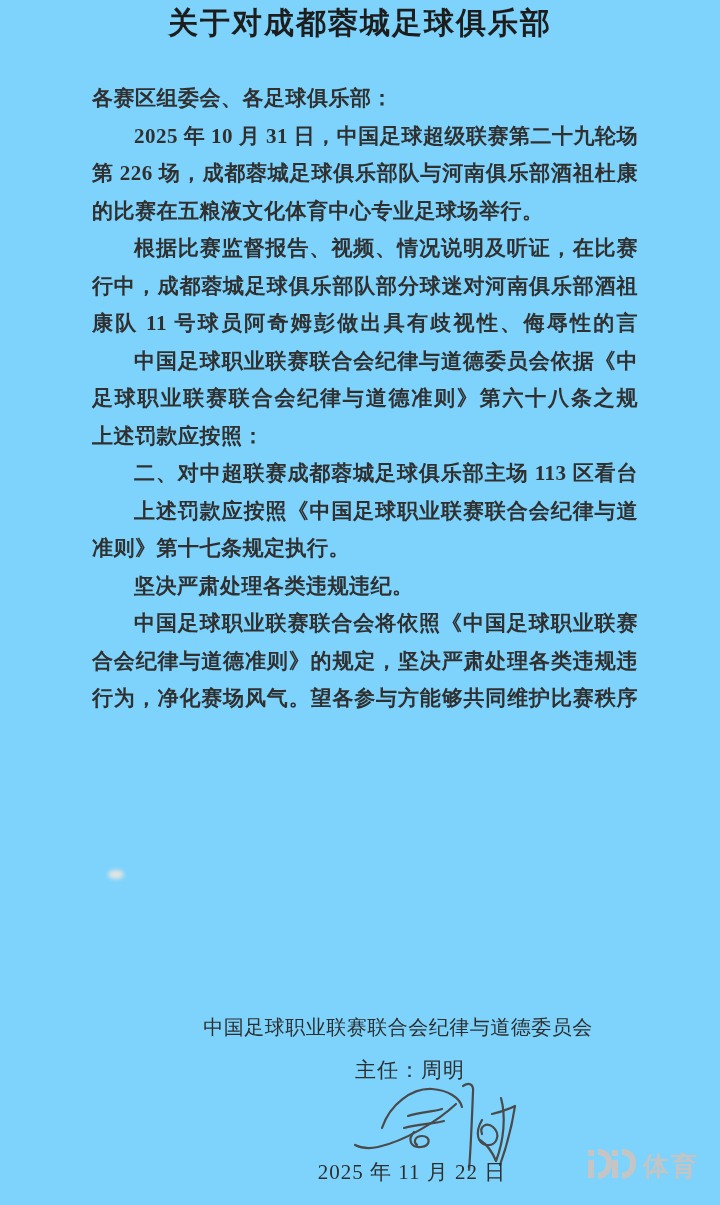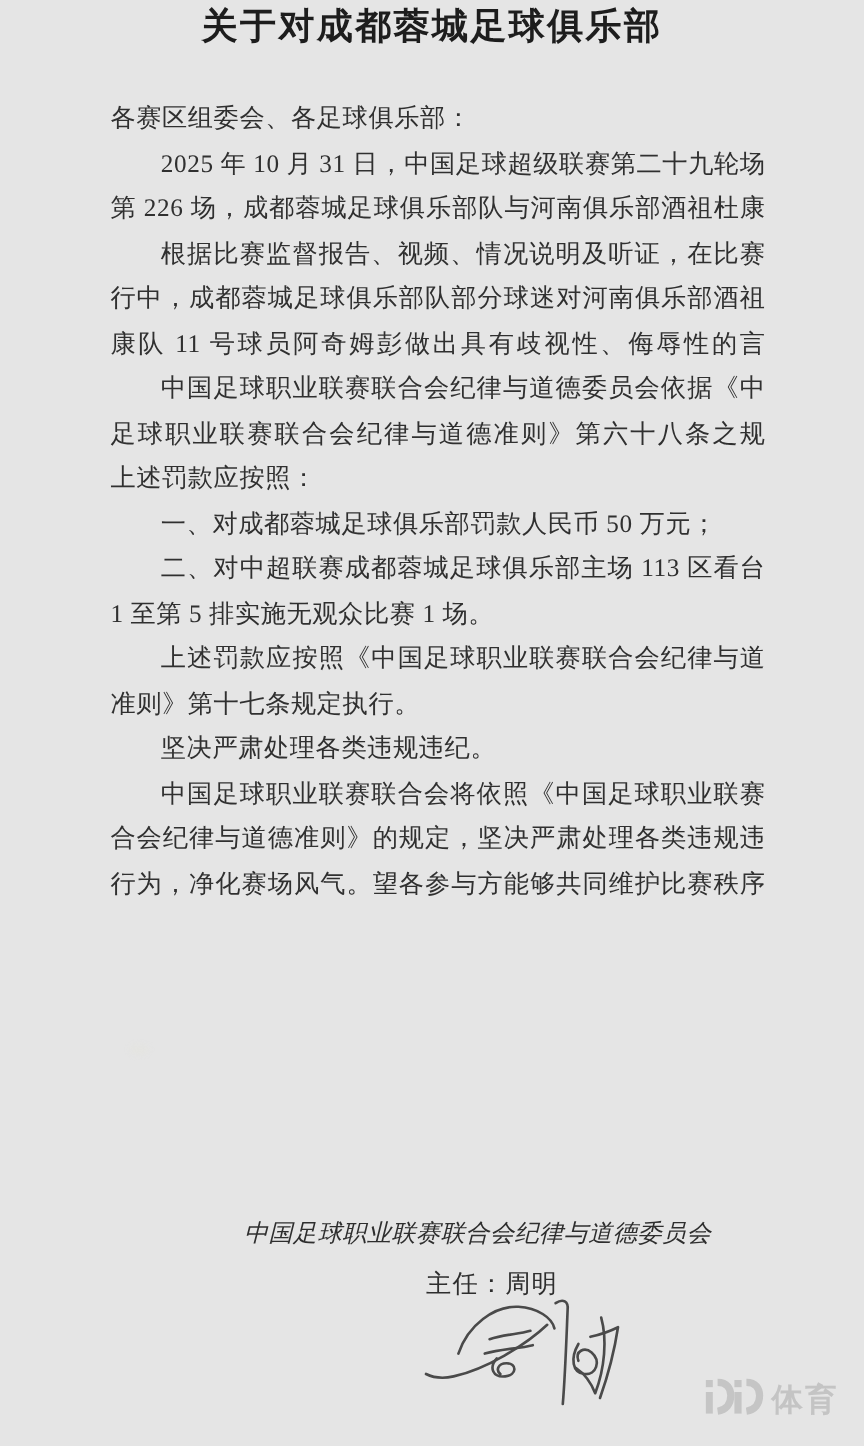--- a/index.html
+++ b/index.html
@@ -1,42 +1,43 @@
 <!DOCTYPE html>
 <html><head>
 <meta charset="utf-8">
 <style>
   html,body { margin:0; padding:0; }
   .paper {
     position:relative;
     width:720px; height:1205px;
-    background:#e5e5e5;
+    background:#7dd3fc;
     overflow:hidden;
     font-family:"Liberation Serif","DejaVu Serif",serif;
   }
   .doc-title {
     position:absolute; top:4px; left:0; width:720px;
     text-align:center;
     font-size:30px; line-height:38px; font-weight:bold;
     color:#1d1d1d; letter-spacing:2px;
   }
   .body-lines {
     position:absolute; top:80px; left:92px; width:546px;
     font-size:21px; color:#303030;
   }
   .line {
     height:37.5px; line-height:37.5px;
     letter-spacing:0.5px;
     overflow:hidden;
+    font-weight:bold;
   }
   .line.fill { text-align:justify; text-align-last:justify; }
   .line.indent { padding-left:42px; }
   .sig-committee {
     position:absolute; top:1014px; left:398px; transform:translateX(-50%);
-    white-space:nowrap; font-size:20px; letter-spacing:0.5px; color:#2e2e2e;font-style:italic;
+    white-space:nowrap; font-size:20px; letter-spacing:0.5px; color:#2e2e2e;
   }
   .sig-chief {
     position:absolute; top:1056px; left:410px; transform:translateX(-50%);
     white-space:nowrap; font-size:21px; letter-spacing:1px; color:#2e2e2e;text-align:right;
   }
   .sig-date {
     position:absolute; top:1158px; left:412px; transform:translateX(-50%);
     white-space:nowrap; font-size:21px; letter-spacing:1px; color:#2e2e2e;
   }
   .sig-svg { position:absolute; top:1076px; left:350px; }
@@ -52,29 +53,28 @@
 <div class="paper">
 
   <div class="doc-title">
     <div>关于对成都蓉城足球俱乐部</div>
   </div>
 
   <div class="body-lines">
       <div class="line">各赛区组委会、各足球俱乐部：</div>
       <div class="line fill indent">2025 年 10 月 31 日，中国足球超级联赛第二十九轮场序</div>
       <div class="line fill">第 226 场，成都蓉城足球俱乐部队与河南俱乐部酒祖杜康队</div>
+      <div class="line">的比赛在五粮液文化体育中心专业足球场举行。</div>
       <div class="line fill indent">根据比赛监督报告、视频、情况说明及听证，在比赛进</div>
       <div class="line fill">行中，成都蓉城足球俱乐部队部分球迷对河南俱乐部酒祖杜</div>
       <div class="line fill">康队 11 号球员阿奇姆彭做出具有歧视性、侮辱性的言行，</div>
       <div class="line fill indent">中国足球职业联赛联合会纪律与道德委员会依据《中国</div>
       <div class="line fill">足球职业联赛联合会纪律与道德准则》第六十八条之规定，</div>
       <div class="line">上述罚款应按照：</div>
-      <div class="line indent">一、对成都蓉城足球俱乐部罚款人民币 50 万元；</div>
       <div class="line fill indent">二、对中超联赛成都蓉城足球俱乐部主场 113 区看台第</div>
-      <div class="line">1 至第 5 排实施无观众比赛 1 场。</div>
       <div class="line fill indent">上述罚款应按照《中国足球职业联赛联合会纪律与道德</div>
       <div class="line">准则》第十七条规定执行。</div>
       <div class="line indent">坚决严肃处理各类违规违纪。</div>
       <div class="line fill indent">中国足球职业联赛联合会将依照《中国足球职业联赛联</div>
       <div class="line fill">合会纪律与道德准则》的规定，坚决严肃处理各类违规违纪</div>
       <div class="line fill">行为，净化赛场风气。望各参与方能够共同维护比赛秩序和</div>
     </div>
 
   <div class="sig-committee">中国足球职业联赛联合会纪律与道德委员会</div>
   <div class="sig-chief">主任：周明</div>
@@ -84,20 +84,21 @@
     <path d="M 106 28 C 88 45 55 65 28 71 C 19 73 11 72 5 69"></path>
     <path d="M 58 40 C 70 36 82 36 92 33"></path>
     <path d="M 54 52 C 68 48 82 48 94 45"></path>
     <path d="M 64 56 C 57 64 61 72 71 71 C 81 70 81 60 72 60 C 65 60 63 66 67 69"></path>
     <path d="M 113 10 C 119 6 124 8 123 16 C 122 40 121 70 119 94"></path>
     <path d="M 132 44 C 125 56 127 68 137 69 C 147 70 151 58 143 51 C 137 46 129 50 132 58"></path>
     <path d="M 151 22 C 156 40 154 64 146 85 C 142 75 136 68 130 64"></path>
     <path d="M 142 38 C 151 36 159 33 165 30 C 162 50 156 72 150 89"></path>
   </svg>
 
+  <div class="sig-date">2025 年 11 月 22 日</div>
 
   <svg class="watermark" width="116" height="34" viewBox="0 0 116 34">
     <g fill="#c5c5c5">
       <rect x="0" y="2" width="6" height="6"></rect>
       <rect x="0" y="12" width="6" height="18"></rect>
       <rect x="24" y="2" width="6" height="6"></rect>
       <rect x="24" y="12" width="6" height="18"></rect>
     </g>
     <path d="M 10 4 C 18 4 21 9 21 15 C 21 22 17 27 10 28" fill="none" stroke="#c5c5c5" stroke-width="6"></path>
     <path d="M 34 4 C 42 4 45 9 45 15 C 45 22 41 27 34 28" fill="none" stroke="#c5c5c5" stroke-width="6"></path>

